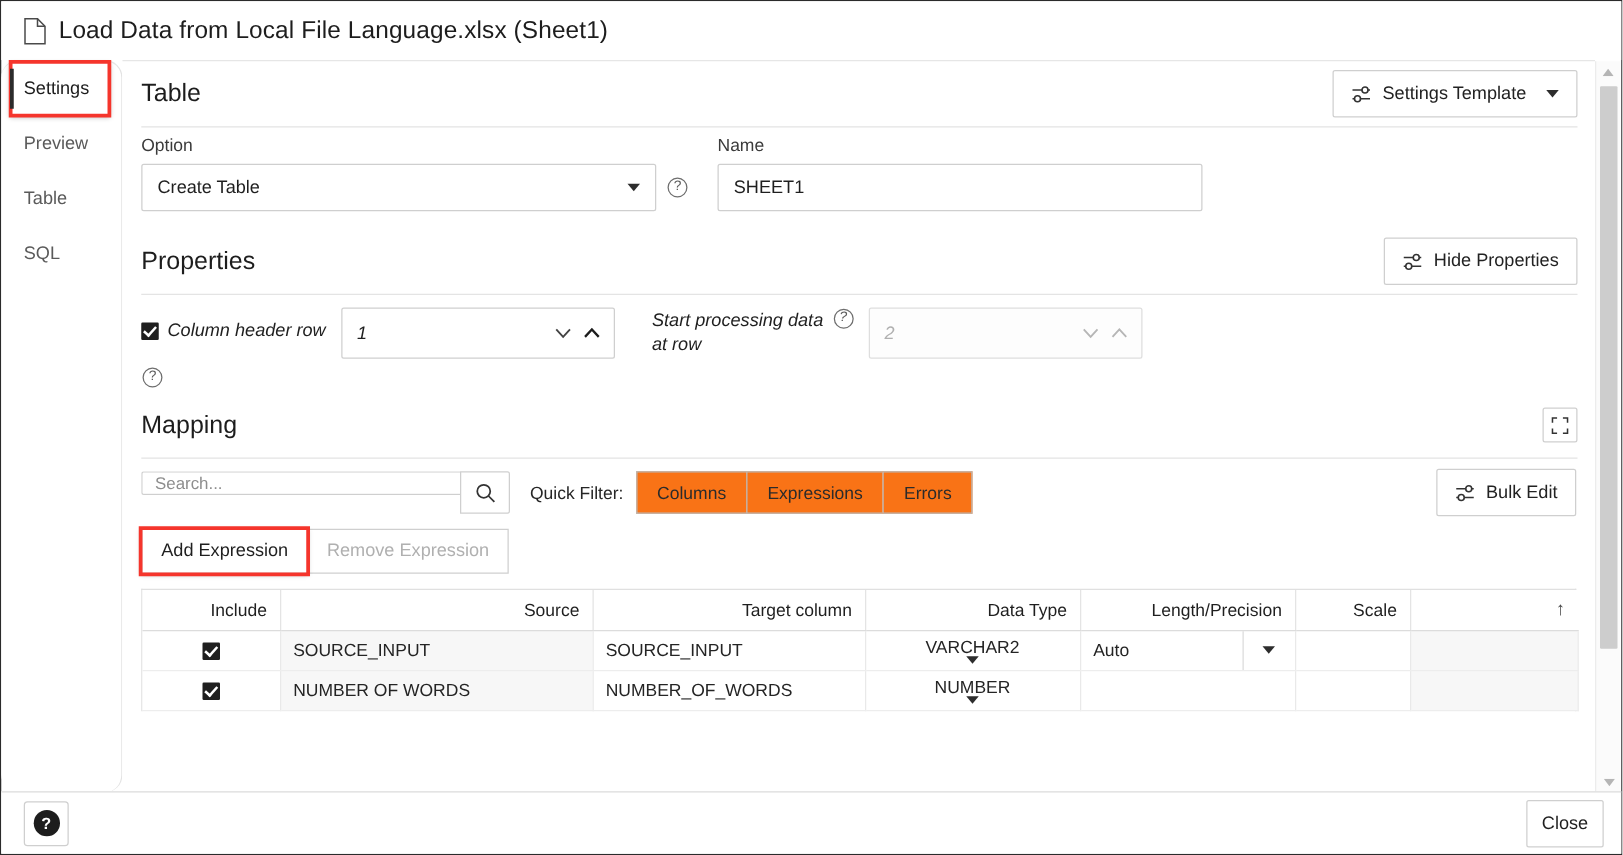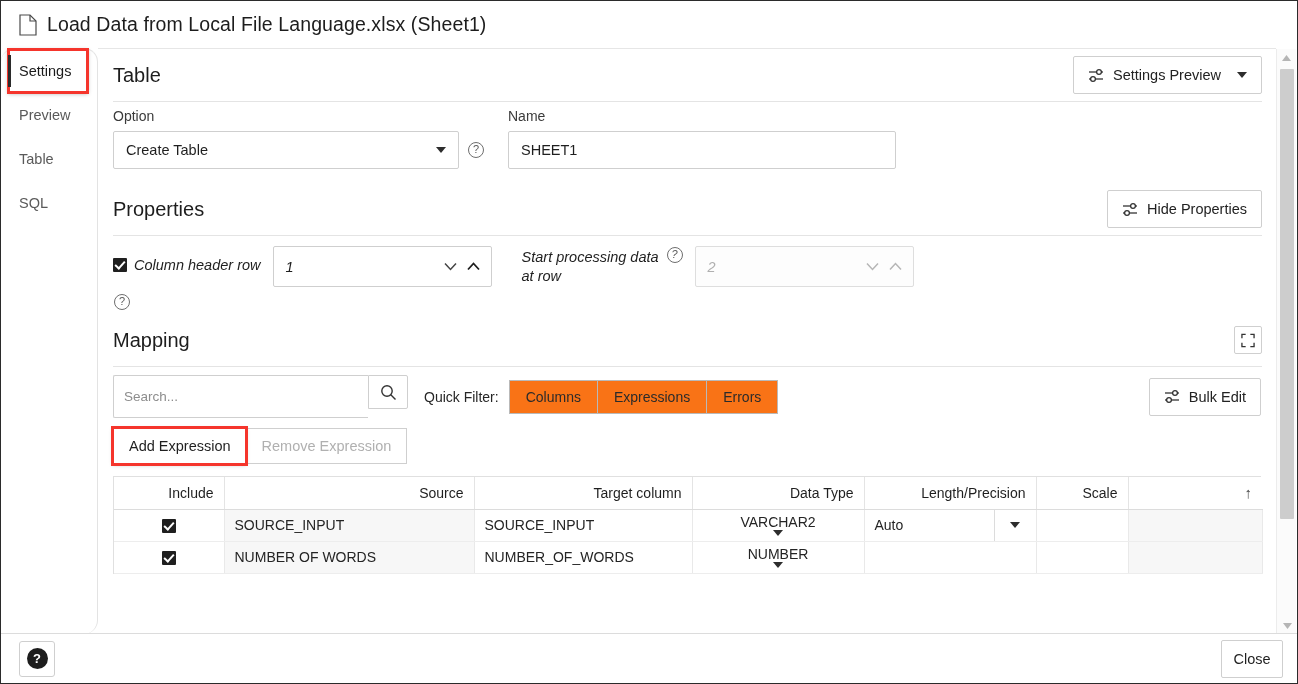--- a/index.html
+++ b/index.html
@@ -79,21 +79,21 @@
   .btn:disabled, .btn.disabled { color: #b4b4b4; cursor: default; }
   .sliders-icon { width: 17px; height: 15px; flex: none; }
   .caret { width: 0; height: 0; border-left: 5px solid transparent;
            border-right: 5px solid transparent; border-top: 6px solid #2d2d2d;
            margin-left: 8px; }
 
   
   .fields { display: flex; padding: 6px 15px 0 15px; gap: 0; }
   .field-label { font-size: 14px; color: #3b3b3b; margin-bottom: 7px; display: block; }
   .select-box {
-    position: relative; width: 346px; height: 38px;
+    position: relative; width: 412px; height: 38px;
     border: 1px solid #cfcfcf; border-radius: 2px; background: #fff;
     display: flex; align-items: center; padding: 0 30px 0 12px;
     font-size: 14.5px; color: #1f1f1f; cursor: pointer;
   }
   .select-box .caret { position: absolute; right: 12px; margin: 0; }
   .help-ico {
     width: 16px; height: 16px; border: 1.4px solid #6e6e6e; border-radius: 50%;
     font-size: 11px; line-height: 13px; text-align: center; color: #5c5c5c;
     display: inline-block; flex: none;
   }
@@ -127,21 +127,21 @@
   .spin.disabled { color: #b0b0b0; border-color: #dedede; background: #fdfdfd; }
   .spin .chev { position: absolute; width: 13px; height: 9px; }
   .spin .chev.dn { right: 34px; }
   .spin .chev.up { right: 11px; }
   .inline-lbl { font-size: 14.5px; color: #1f1f1f; line-height: 19px; padding-top: 2px; }
 
   
   .map-tools { display: flex; align-items: center; padding: 8px 15px 0 15px; gap: 10px; }
   .search-wrap { display: flex; }
   .search-in {
-    width: 255px; height: 43px; border: 1px solid #cfcfcf; border-right: none;
+    width: 255px; height: 19px; border: 1px solid #cfcfcf; border-right: none;
     border-radius: 2px 0 0 2px; padding: 0 10px; font-size: 13.5px;
     font-family: inherit; color: #1f1f1f; background: #fff;
   }
   .search-in::placeholder { color: #8d8d8d; }
   .search-btn {
     width: 40px; height: 34px; border: 1px solid #cfcfcf; border-radius: 0 2px 2px 0;
     background: #fff; display: flex; align-items: center; justify-content: center;
     cursor: pointer;
   }
   .qf-label { font-size: 14px; color: #262626; margin-left: 6px; }
@@ -263,21 +263,21 @@
 
     <div class="sec-head">
       <span class="sec-title">Table</span>
       <button class="btn">
         <svg class="sliders-icon" viewBox="0 0 17 15">
           <line x1="1" y1="4" x2="15" y2="4" stroke="#333" stroke-width="1.3"></line>
           <line x1="1" y1="11" x2="15" y2="11" stroke="#333" stroke-width="1.3"></line>
           <circle cx="11" cy="4" r="2.4" fill="#fff" stroke="#333" stroke-width="1.3"></circle>
           <circle cx="5" cy="11" r="2.4" fill="#fff" stroke="#333" stroke-width="1.3"></circle>
         </svg>
-        <span>Settings Preview</span>
+        <span>Settings Template</span>
         <span class="caret"></span>
       </button>
     </div>
     <div class="sec-rule"></div>
 
     <div class="fields">
       <div>
         <label class="field-label">Option</label>
         <div style="display:flex;align-items:center;gap:9px;">
           <div class="select-box">

